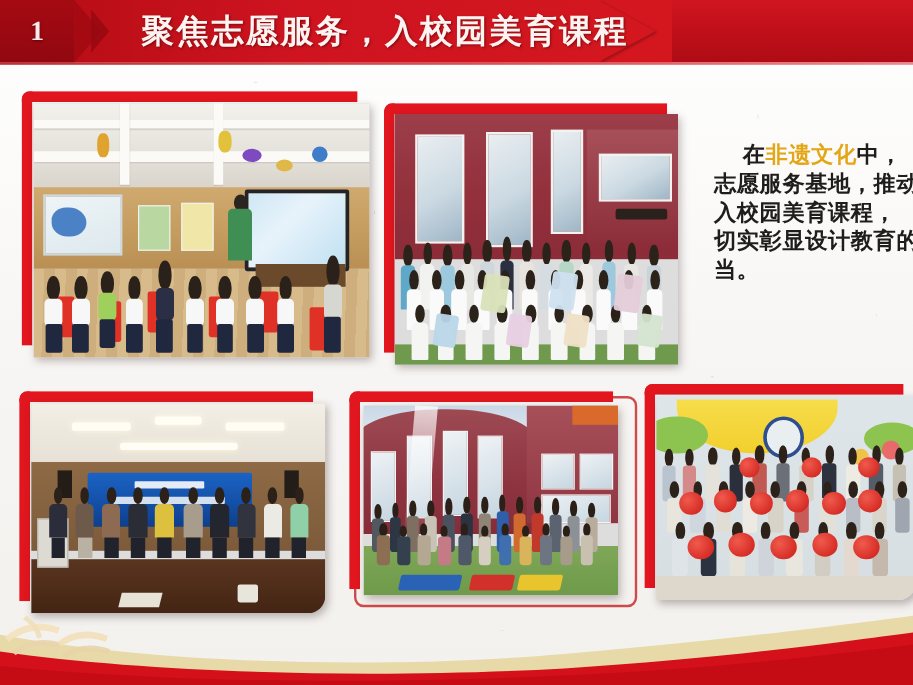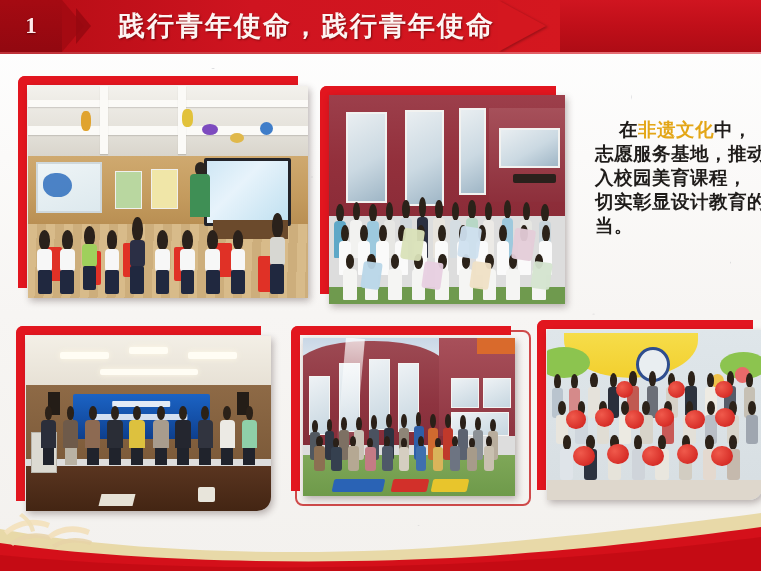--- a/index.html
+++ b/index.html
@@ -224,21 +224,21 @@
 
   <div class="paper-texture"></div>
 
   <div class="title-bar">
     <div class="glow"></div>
     <div class="banner-point"></div>
     <div class="num-panel"></div>
     <div class="num-chev"></div>
     <div class="num-chev2"></div>
     <div class="slide-number">1</div>
-    <div class="title-text">践行青年使命，践行青年使命</div>
+    <div class="title-text">聚焦志愿服务，入校园美育课程</div>
   </div>
   <div class="title-underline"></div>
 
   <div class="frame" style="left:18px;top:76px;width:290px;height:222px;">
     <div class="redL" style="width:280px;height:212px;"></div>
     <div class="photo ph1" style="left:10px;top:10px;width:280px;height:212px;">
       <div class="sky-ceiling"></div>
       <div class="beam" style="left:0;top:14px;width:100%;height:7px;"></div>
       <div class="beam" style="left:0;top:40px;width:100%;height:9px;"></div>
       <div class="beam" style="left:72px;top:0;width:8px;height:68px;"></div>

